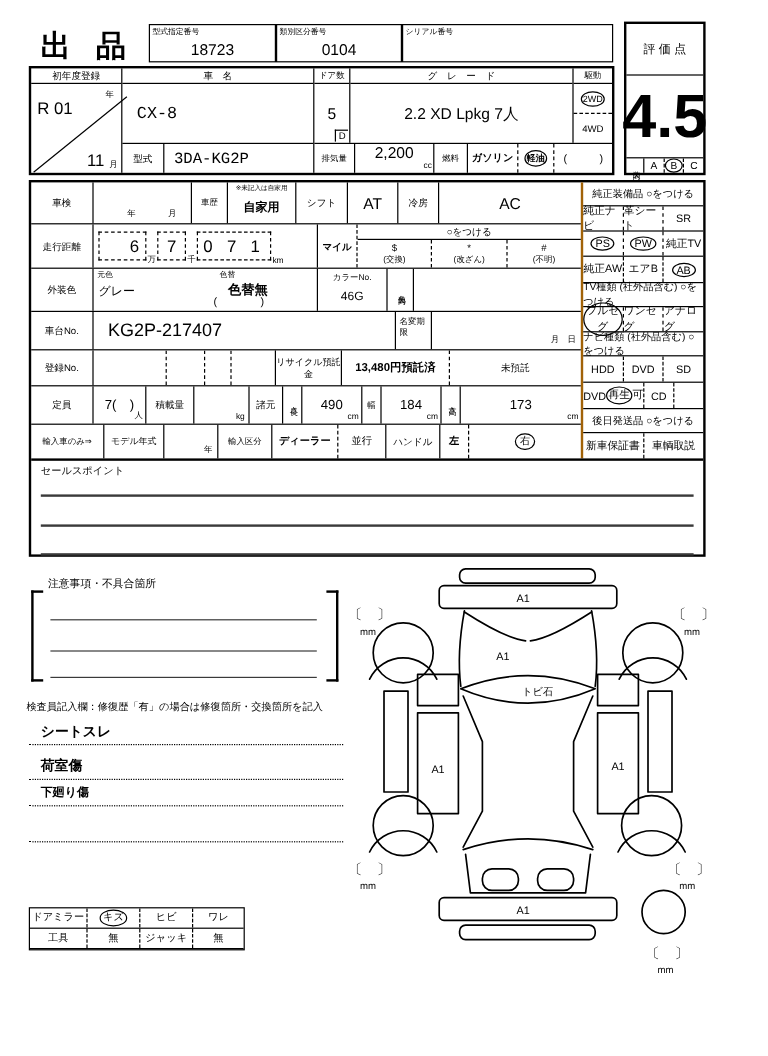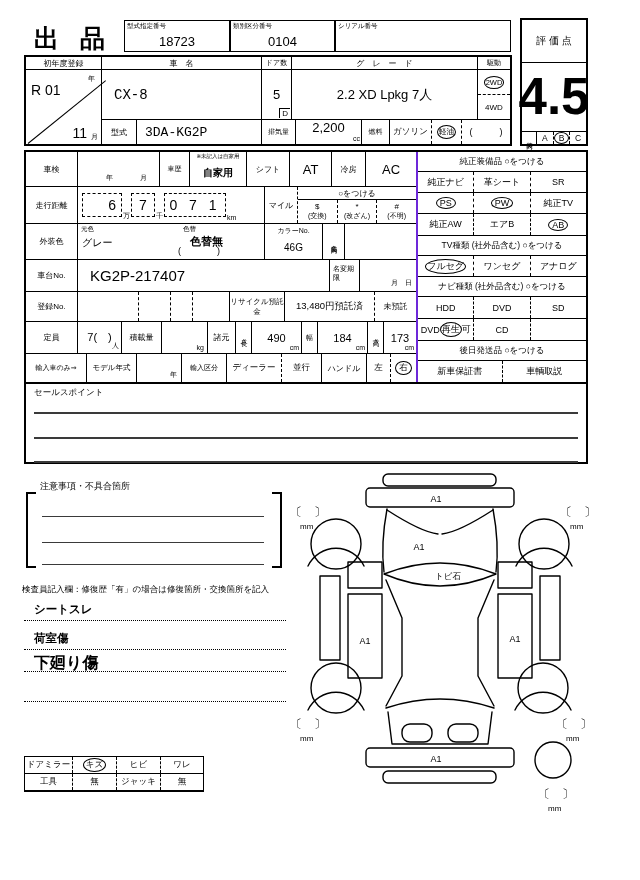--- a/index.html
+++ b/index.html
@@ -7,21 +7,21 @@
   body { font-family:"Liberation Sans","DejaVu Sans",sans-serif; color:#000; }
   .sheet { position:relative; width:640px; height:880px; background:#fff; overflow:hidden; }
   .abs { position:absolute; }
 
   
   .box { border:2px solid #000; background:#fff; }
   .r { display:flex; border-bottom:1.8px solid #000; }
   .r.nob { border-bottom:none; }
   .c { border-right:1.8px solid #000; position:relative; display:flex; align-items:center; justify-content:center; overflow:hidden; }
   .c.last { border-right:none; }
-  .c.dsh { border-right:1px dashed #000; }
+  .c.dsh { border-right:1px dashed #000;font-weight:bold; }
   .c.thin { border-right:1px solid #000;flex-direction:column; }
   .col { display:flex; flex-direction:column; }
 
   .lab { font-size:8px; }
   .lab7 { font-size:7px; }
   .val11 { font-size:11px; }
   .val10 { font-size:10px; }
   .v9 { font-size:9px; }
   .v85 { font-size:8.5px; }
   .corner-lab { position:absolute; top:1px; left:2px; font-size:6.5px; white-space:nowrap; }
@@ -168,21 +168,21 @@
         <div class="c last" style="flex:1;">
             <span class="v9">(　　　)</span>
           </div>
       </div>
     </div>
   </div>
 
   <div class="abs box col" style="left:24px; top:150px; width:564px; height:314px;">
     <div style="display:flex; height:230px;">
 
-      <div class="col" style="width:392px; border-right:2px solid #6d28d9;">
+      <div class="col" style="width:460px; border-right:2px solid #a16207;">
 
         <div class="r" style="height:35px;">
           <div class="c" style="width:52px;">
               <span class="lab">車検</span>
             </div>
           <div class="c" style="width:82px;">
             <span class="abs" style="left:28px; bottom:3px; font-size:7px;">年</span>
             <span class="abs" style="right:12px; bottom:3px; font-size:7px;">月</span>
           </div>
           <div class="c" style="width:30px;">
@@ -470,21 +470,21 @@
     <div class="nline" style="left:16px; right:18px; top:24px;"></div>
     <div class="nline" style="left:16px; right:18px; top:50px;"></div>
     <div class="nline" style="left:16px; right:18px; top:72px;"></div>
   </div>
 
   <div class="abs" style="left:22px; top:584px; font-size:8.5px;">検査員記入欄：修復歴「有」の場合は修復箇所・交換箇所を記入</div>
   <div class="abs" style="left:34px; top:602px; font-size:11.5px; font-weight:bold;">シートスレ</div>
   <div class="dotline" style="left:24px; width:262px; top:620px;"></div>
   <div class="abs" style="left:34px; top:631px; font-size:11.5px; font-weight:bold;">荷室傷</div>
   <div class="dotline" style="left:24px; width:262px; top:649px;"></div>
-  <div class="abs" style="left:34px; top:653px; font-size:16px; font-weight:bold;">下廻り傷</div>
+  <div class="abs" style="left:34px; top:653px; font-size:10px; font-weight:bold;">下廻り傷</div>
   <div class="dotline" style="left:24px; width:262px; top:671px;"></div>
   <div class="dotline" style="left:24px; width:262px; top:701px;"></div>
 
   <div class="abs mt" style="left:24px; top:756px; width:180px;">
     <div class="r">
       <div class="c" style="width:48px;">
           <span>ドアミラー</span>
         </div>
       <div class="c" style="width:44px;">
           <span class="circ" style="padding:0 2px;">キズ</span>

